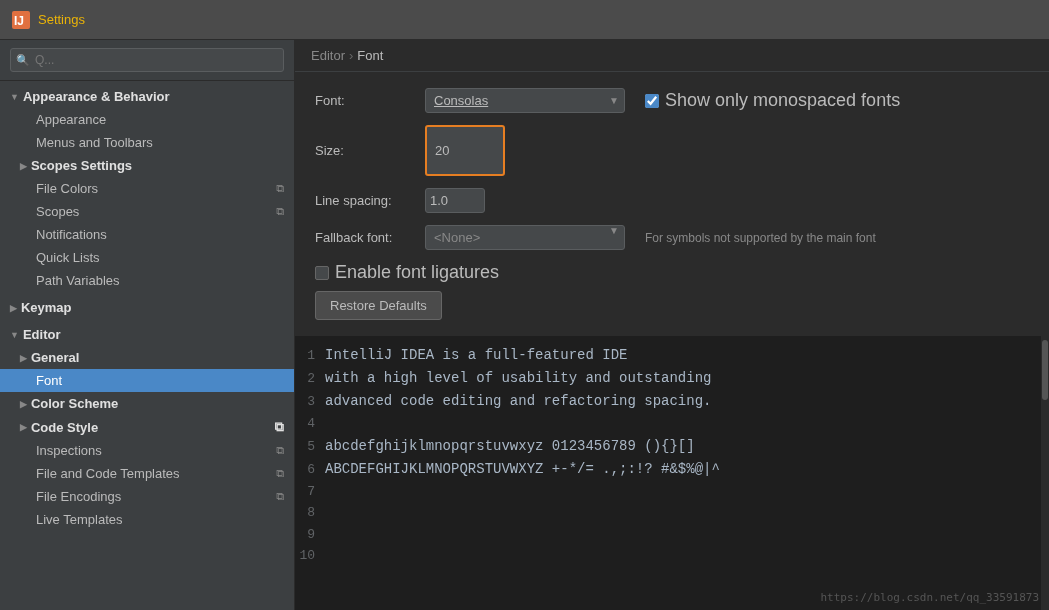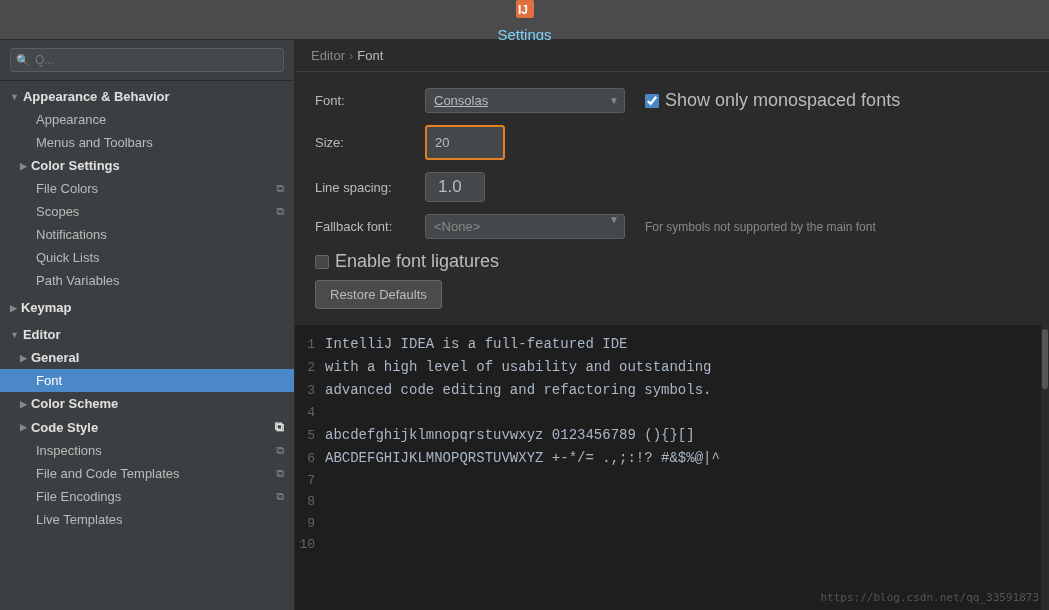--- a/index.html
+++ b/index.html
@@ -16,30 +16,29 @@
     
     .title-bar {
       background: #4b4b4b;
       height: 40px;
       display: flex;
       align-items: center;
       padding: 0 12px;
       gap: 8px;
       border-bottom: 1px solid #2b2b2b;
       flex-shrink: 0;
-      flex-direction: column;
     }
     .title-bar-icon {
       width: 18px;
       height: 18px;
       flex-shrink: 0;
     }
     .title-bar-text {
-      color: #7dd3fc;
-      font-size: 15px;
+      color: #eab308;
+      font-size: 13px;
     }
     
     .main-layout {
       display: flex;
       flex: 1;
       overflow: hidden;
     }
     
     .sidebar {
       width: 295px;
@@ -199,33 +198,33 @@
       accent-color: #4a88c7;
     }
     .checkbox-label {
       font-size: 18px;
       color: #bbbbbb;
     }
     .size-input {
       background: #45484a;
       border: 2px solid #e67e22;
       border-radius: 3px;
-      padding: 8px 8px;
+      padding: 16px 8px;
       color: #bbbbbb;
       font-size: 13px;
       width: 80px;
       outline: none;
     }
     .line-spacing-input {
       background: #45484a;
       border: 1px solid #5a5d5f;
       border-radius: 3px;
-      padding: 4px 12px;
-      color: #bbbbbb;
-      font-size: 17px;
+      padding: 4px 4px;
+      color: #bbbbbb;
+      font-size: 13px;
       width: 60px;
       outline: none;
     }
     .fallback-select-wrapper {
       position: relative;
     }
     .fallback-select {
       background: #45484a;
       border: 1px solid #5a5d5f;
       border-radius: 3px;
@@ -351,21 +350,21 @@
         <span>Appearance &amp; Behavior</span>
       </div>
       <div class="nav-item">
         <span>Appearance</span>
       </div>
       <div class="nav-item">
         <span>Menus and Toolbars</span>
       </div>
       <div class="nav-section-level2">
         <span class="arrow">▶</span>
-        <span>Color Settings</span>
+        <span>Scopes Settings</span>
       </div>
       <div class="nav-item">
         <span>File Colors</span>
         <span class="page-icon">⧉</span>
       </div>
       <div class="nav-item">
         <span>Scopes</span>
         <span class="page-icon">⧉</span>
       </div>
       <div class="nav-item">
@@ -481,21 +480,21 @@
         <div class="preview-line">
           <span class="line-num">1</span>
           <span class="line-content">IntelliJ IDEA is a full-featured IDE</span>
         </div>
         <div class="preview-line">
           <span class="line-num">2</span>
           <span class="line-content">with a high level of usability and outstanding</span>
         </div>
         <div class="preview-line">
           <span class="line-num">3</span>
-          <span class="line-content">advanced code editing and refactoring symbols.</span>
+          <span class="line-content">advanced code editing and refactoring spacing.</span>
         </div>
         <div class="preview-line">
           <span class="line-num">4</span>
           <span class="line-content"></span>
         </div>
         <div class="preview-line">
           <span class="line-num">5</span>
           <span class="line-content">abcdefghijklmnopqrstuvwxyz 0123456789 (){}[]</span>
         </div>
         <div class="preview-line">

